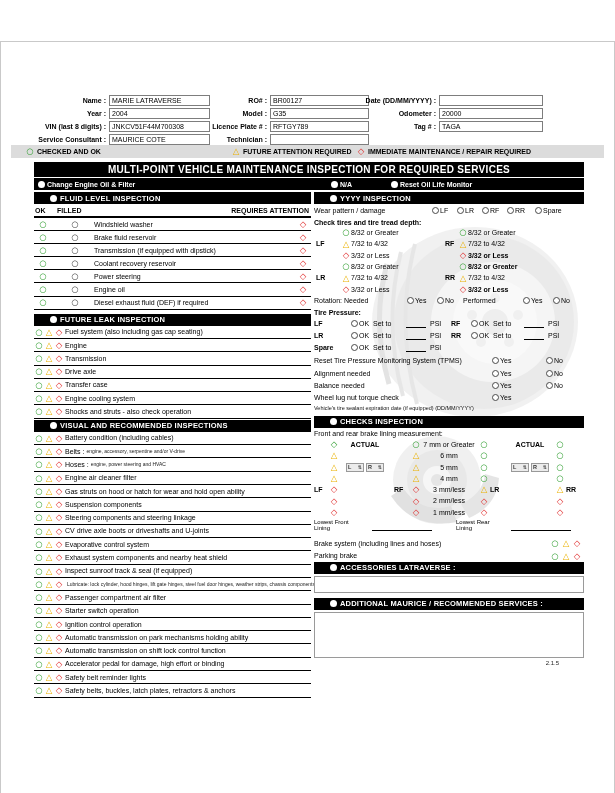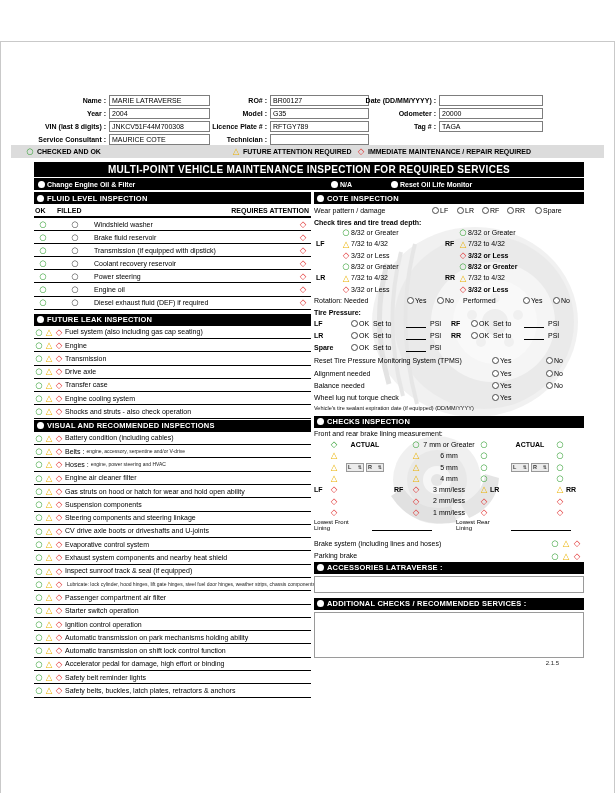--- a/index.html
+++ b/index.html
@@ -19,21 +19,21 @@
   .legend{position:absolute;left:10px;right:10px;top:103px;height:13px;background:#dcdcdc;font-size:7px;font-weight:bold;}
   .legend .li{position:absolute;top:0;height:13px;display:flex;align-items:center;gap:2px;white-space:nowrap;}
 
   
   .titlebar{position:absolute;left:33px;width:550px;top:120px;height:15px;background:#000;color:#fff;
             font-size:10px;font-weight:bold;text-align:center;line-height:15px;letter-spacing:.3px;}
   .subbar{position:absolute;left:33px;width:550px;top:136px;height:12px;background:#000;color:#fff;font-size:7px;font-weight:bold;}
   .subbar .si{position:absolute;top:0;height:12px;display:flex;align-items:center;gap:2px;white-space:nowrap;}
   .blt{display:inline-block;width:7px;height:7px;border-radius:50%;background:#fff;flex:none;}
   .secbar{height:12px;background:#000;color:#fff;display:flex;align-items:center;gap:3px;
-          padding-left:3px;font-size:7.5px;font-weight:bold;letter-spacing:.2px;white-space:nowrap;}
+          padding-left:16px;font-size:7.5px;font-weight:bold;letter-spacing:.2px;white-space:nowrap;}
 
   
   .col-l{position:absolute;left:33px;top:150px;width:277px;z-index:2;}
   .col-r{position:absolute;left:313px;top:150px;width:270px;z-index:2;}
 
   
   .sym{display:inline-block;width:10px;text-align:center;font-size:8.5px;line-height:1;
        font-family:"DejaVu Sans",sans-serif;flex:none;}
   .syc::before{content:"○";} .syt::before{content:"△";} .syd::before{content:"◇";}
   .g{color:#2f9e2f;} .y{color:#eab308;} .r{color:#e03131;} .k{color:#3c3c3c;}
@@ -454,21 +454,21 @@
         <span class="sym syd r"></span>
         <span class="tlab">Safety belts, buckles, latch plates, retractors &amp; anchors</span>
         <span class="sub"></span>
       </div>
   </div>
 
   <div class="col-r">
 
     <div class="secbar">
       <span class="blt"></span>
-      <span>COTE INSPECTION</span>
+      <span>YYYY INSPECTION</span>
     </div>
 
     <div class="wearrow">
       <span class="wl">Wear pattern / damage</span>
       <span class="wcell w25">
           <span class="rad"></span>
           <span>LF</span>
         </span>
       <span class="wcell w25">
           <span class="rad"></span>
@@ -795,19 +795,19 @@
 
     <div class="secbar">
       <span class="blt"></span>
       <span>ACCESSORIES LATRAVERSE :</span>
     </div>
     <div class="tbox accbox"></div>
 
     <div class="gap5"></div>
     <div class="secbar">
       <span class="blt"></span>
-      <span>ADDITIONAL CHECKS / RECOMMENDED SERVICES :</span>
+      <span>ADDITIONAL MAURICE / RECOMMENDED SERVICES :</span>
     </div>
     <div class="tbox addbox"></div>
   </div>
 
   <div class="version">2.1.5</div>
 </div>
 
 </body></html>

